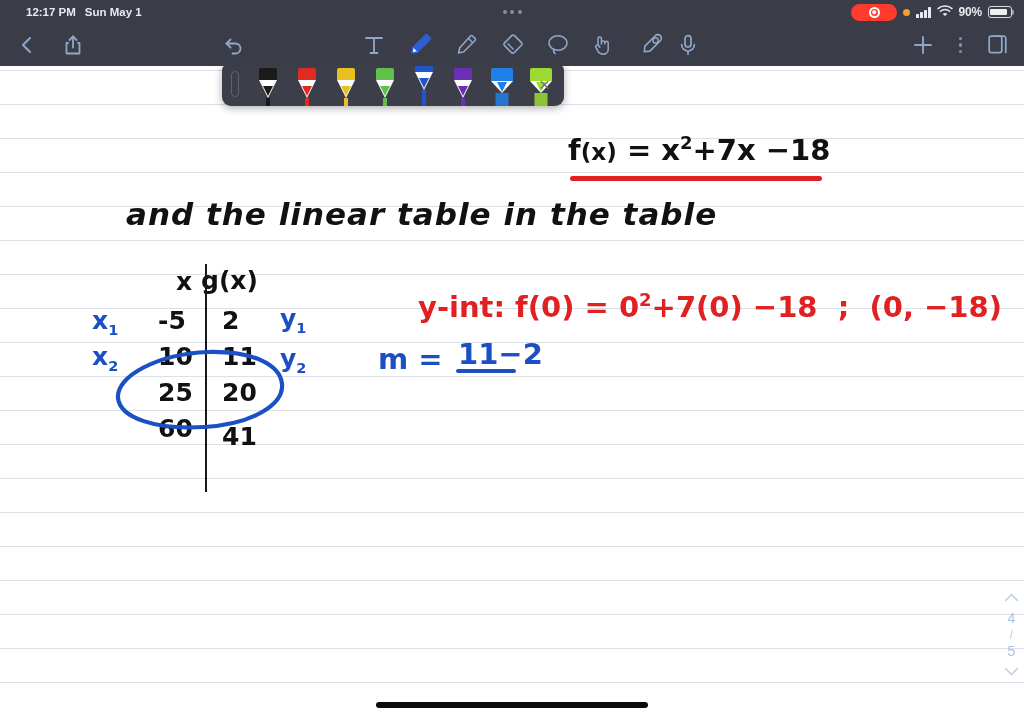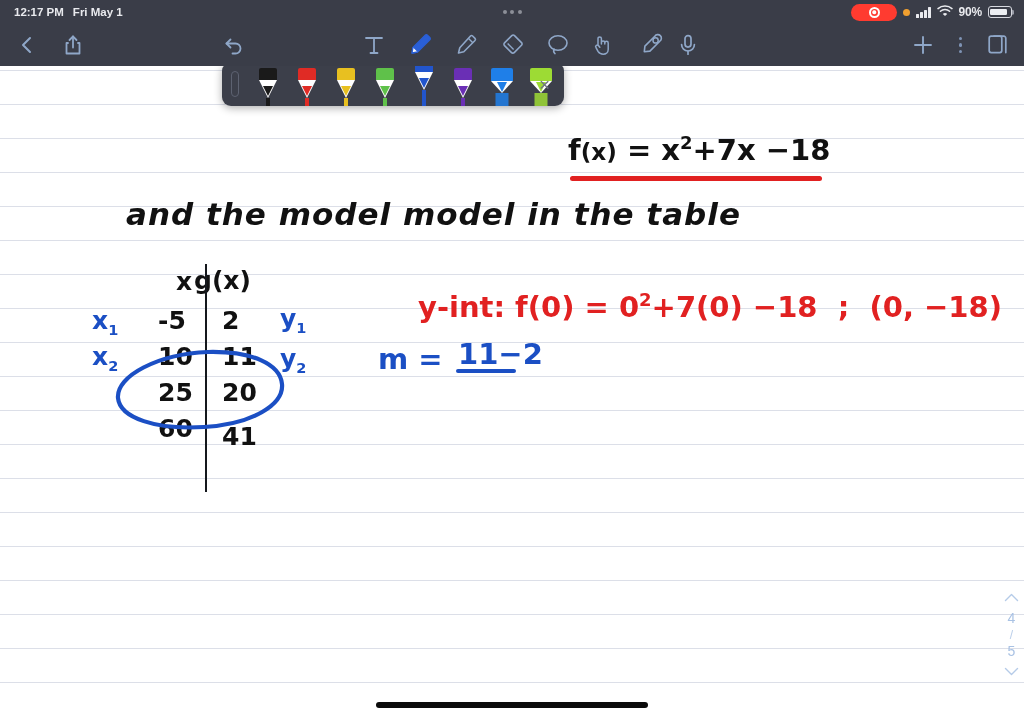--- a/index.html
+++ b/index.html
@@ -12,21 +12,21 @@
   #app { position: relative; width: 1024px; height: 716px; overflow: hidden; }
 
   
   .statusbar {
     position: absolute; top: 0; left: 0; width: 1024px; height: 24px;
     background: #3a3d48; color: #e9eaee;
     display: flex; align-items: center;
     font-size: 11.5px; font-weight: bold;
     z-index: 20;
   }
-  .sb-left { display: flex; align-items: center; gap: 9px; padding-left: 14px; }
+  .sb-left { display: flex; align-items: center; gap: 9px; padding-left: 26px; }
   .sb-center { position: absolute; left: 0; right: 0; display: flex; justify-content: center; pointer-events: none; }
   .multitask-dots { display: flex; gap: 3.5px; align-items: center; opacity: .55; }
   .multitask-dots i { width: 4px; height: 4px; border-radius: 50%; background: #cfd2da; display: block; }
   .sb-right { margin-left: auto; display: flex; align-items: center; gap: 6px; padding-right: 12px; }
   .rec-pill {
     width: 46px; height: 17px; border-radius: 9px; background: #ff3b30;
     display: flex; align-items: center; justify-content: center;
   }
   .rec-ring {
     width: 11px; height: 11px; border-radius: 50%;
@@ -176,21 +176,21 @@
   }
 </style>
 </head>
 <body>
 
 <div id="app">
 
   <div class="statusbar">
     <div class="sb-left">
       <span>12:17 PM</span>
-      <span>Fri May 1</span>
+      <span>Sun May 1</span>
     </div>
     <div class="sb-center">
       <span class="multitask-dots">
           <i></i>
           <i></i>
           <i></i>
         </span>
     </div>
     <div class="sb-right">
       <span class="rec-pill">
@@ -389,30 +389,30 @@
         <i style="top: 548px;"></i>
         <i style="top: 582px;"></i>
         <i style="top: 616px;"></i>
       </div>
 
     <div class="ink">
 
       <div class="hw hw-eq" style="left:568px; top:66px;">f<span style="font-size:.8em">(x)</span> = x<sup>2</sup>+7x −18</div>
       <div class="red-underline" style="left:570px; top:110px; width:252px;"></div>
 
-      <div class="hw hw-title" style="left:126px; top:130px;">and    the   model    model    in   the   table</div>
+      <div class="hw hw-title" style="left:126px; top:130px;">and    the   linear    table    in   the   table</div>
 
       <div class="hw hw-eq red" style="left:418px; top:197px;margin-top:26px;">y-int: f(0) = 0<sup>2</sup>+7(0) −18 &nbsp;;&nbsp; (0, −18)</div>
 
       <div class="hw hw-eq blue" style="left:378px; top:276px;">m =</div>
       <div class="hw hw-eq blue" style="left:458px; top:271px;">11−2</div>
       <div class="blue-fracbar" style="left:456px; top:303px; width:60px;"></div>
 
       <div class="hw hw-tbl" style="left:176px; top:201px;">x</div>
-      <div class="hw hw-tbl" style="left:194px; top:200px;">g(x)</div>
+      <div class="hw hw-tbl" style="left:201px; top:200px;">g(x)</div>
       <div class="tbl-divider" style="left:205px; top:198px; height:228px;"></div>
 
       <div id="table-rows">
           <div class="hw hw-tbl" style="left: 158px; top: 240px;">-5</div>
           <div class="hw hw-tbl" style="left: 222px; top: 240px;">2</div>
           <div class="hw hw-tbl" style="left: 158px; top: 276px;">10</div>
           <div class="hw hw-tbl" style="left: 222px; top: 276px;">11</div>
           <div class="hw hw-tbl" style="left: 158px; top: 312px; text-align: center;">25</div>
           <div class="hw hw-tbl" style="left: 222px; top: 312px;">20</div>
           <div class="hw hw-tbl" style="left: 158px; top: 348px;">60</div>

